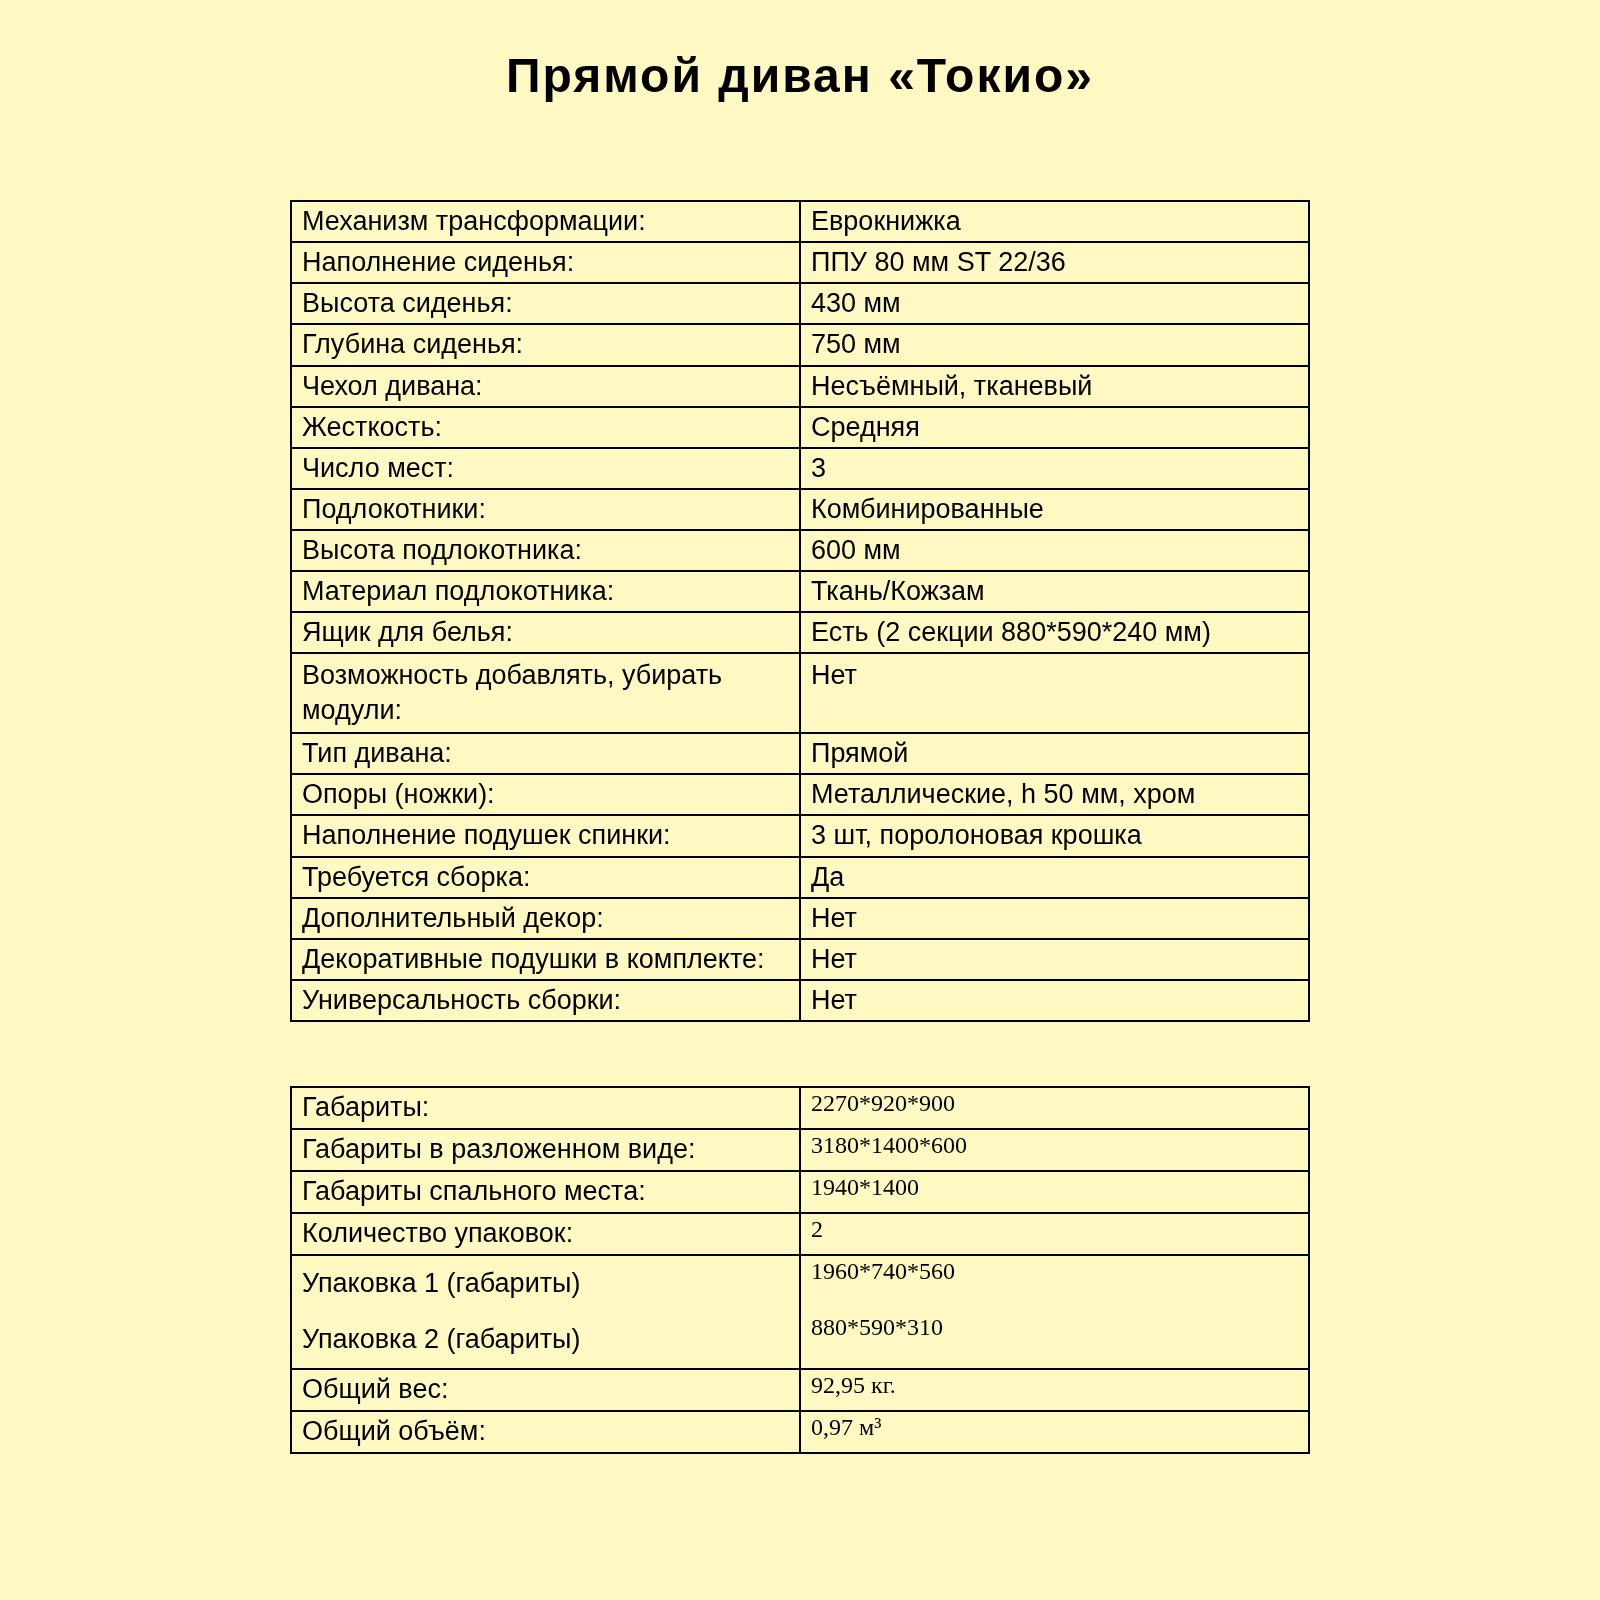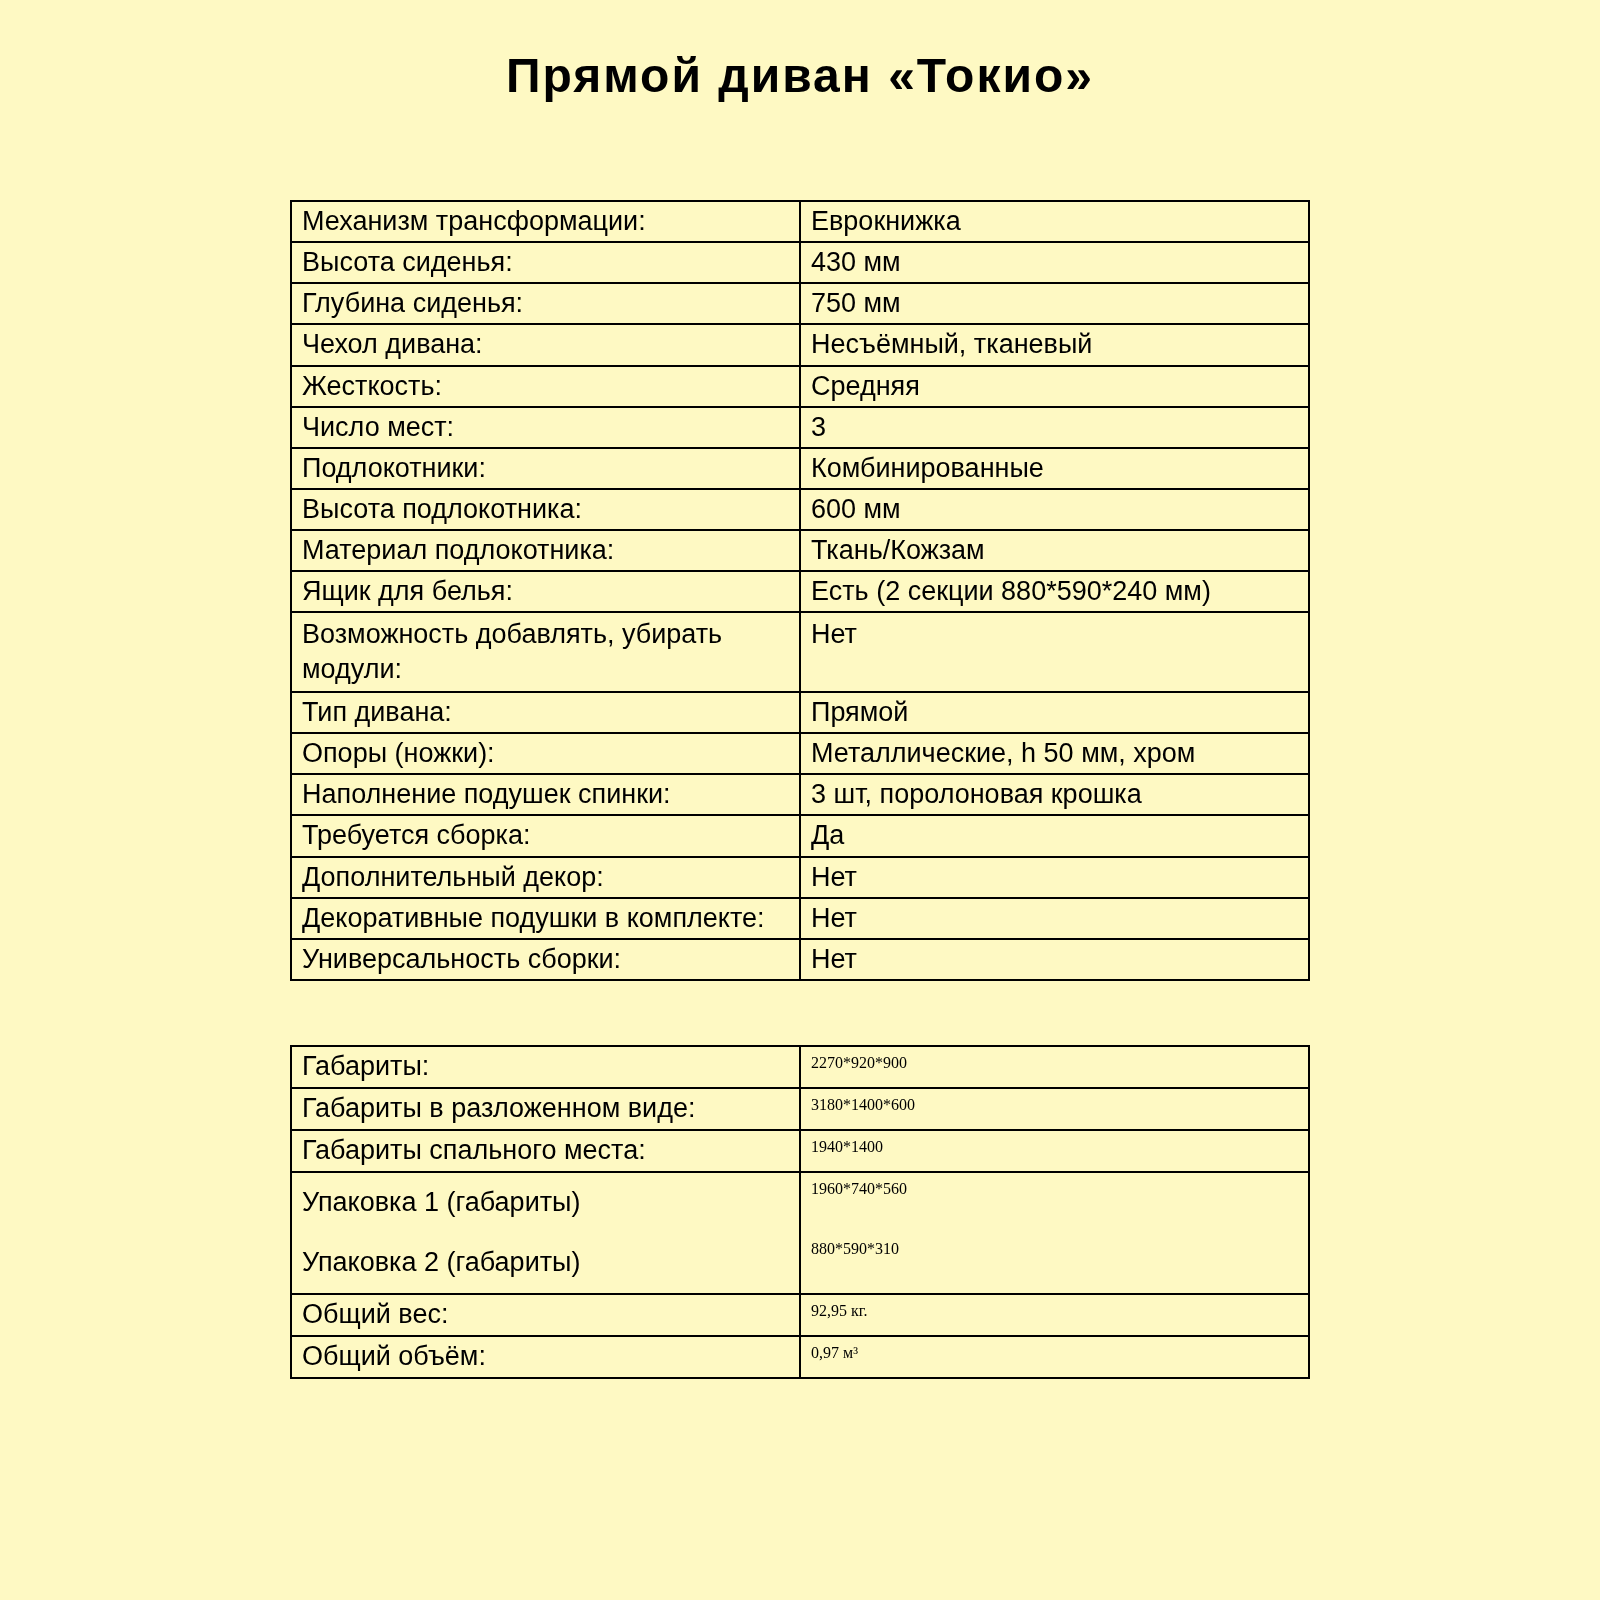--- a/index.html
+++ b/index.html
@@ -39,23 +39,23 @@
     font-size: 27px;
     line-height: 1.3;
     vertical-align: middle;
     overflow: hidden;
   }
   .table1 td { height: 34px; }
   .table1 tr.row-double td { height: 72px; }
   .table2 td.lbl { height: 36px; }
   .table2 td.val {
     font-family: "Liberation Serif", serif;
-    font-size: 16px;
+    font-size: 24px;
     vertical-align: top;
-    padding-top: 6px;
+    padding-top: 0;
   }
   .table2 tr.row-pack td { height: 52px; }
   .table2 tr.row-pack td.lbl { }
   .table2 tr.row-pack-1 td { border-bottom: none; }
   .table2 tr.row-pack-2 td { border-top: none; }
 </style>
 </head>
 <body>
 
 <div class="page">
@@ -64,20 +64,24 @@
 
   <table class="spec-table table1">
     <colgroup>
         <col style="width:50%">
         <col style="width:50%">
       </colgroup>
     <tbody>
       <tr>
         <td class="lbl">Механизм трансформации:</td>
         <td class="val">Еврокнижка</td>
+      </tr>
+      <tr>
+        <td class="lbl">Наполнение сиденья:</td>
+        <td class="val">ППУ 80 мм ST 22/36</td>
       </tr>
       <tr>
         <td class="lbl">Высота сиденья:</td>
         <td class="val">430 мм</td>
       </tr>
       <tr>
         <td class="lbl">Глубина сиденья:</td>
         <td class="val">750 мм</td>
       </tr>
       <tr>
@@ -154,20 +158,24 @@
         <td class="val">2270*920*900</td>
       </tr>
       <tr>
         <td class="lbl">Габариты в разложенном виде:</td>
         <td class="val">3180*1400*600</td>
       </tr>
       <tr>
         <td class="lbl">Габариты спального места:</td>
         <td class="val">1940*1400</td>
       </tr>
+      <tr>
+        <td class="lbl">Количество упаковок:</td>
+        <td class="val">2</td>
+      </tr>
       <tr class="row-pack row-pack-1">
         <td class="lbl">Упаковка 1 (габариты)</td>
         <td class="val">1960*740*560</td>
       </tr>
       <tr class="row-pack row-pack-2">
         <td class="lbl">Упаковка 2 (габариты)</td>
         <td class="val">880*590*310</td>
       </tr>
       <tr>
         <td class="lbl">Общий вес:</td>

